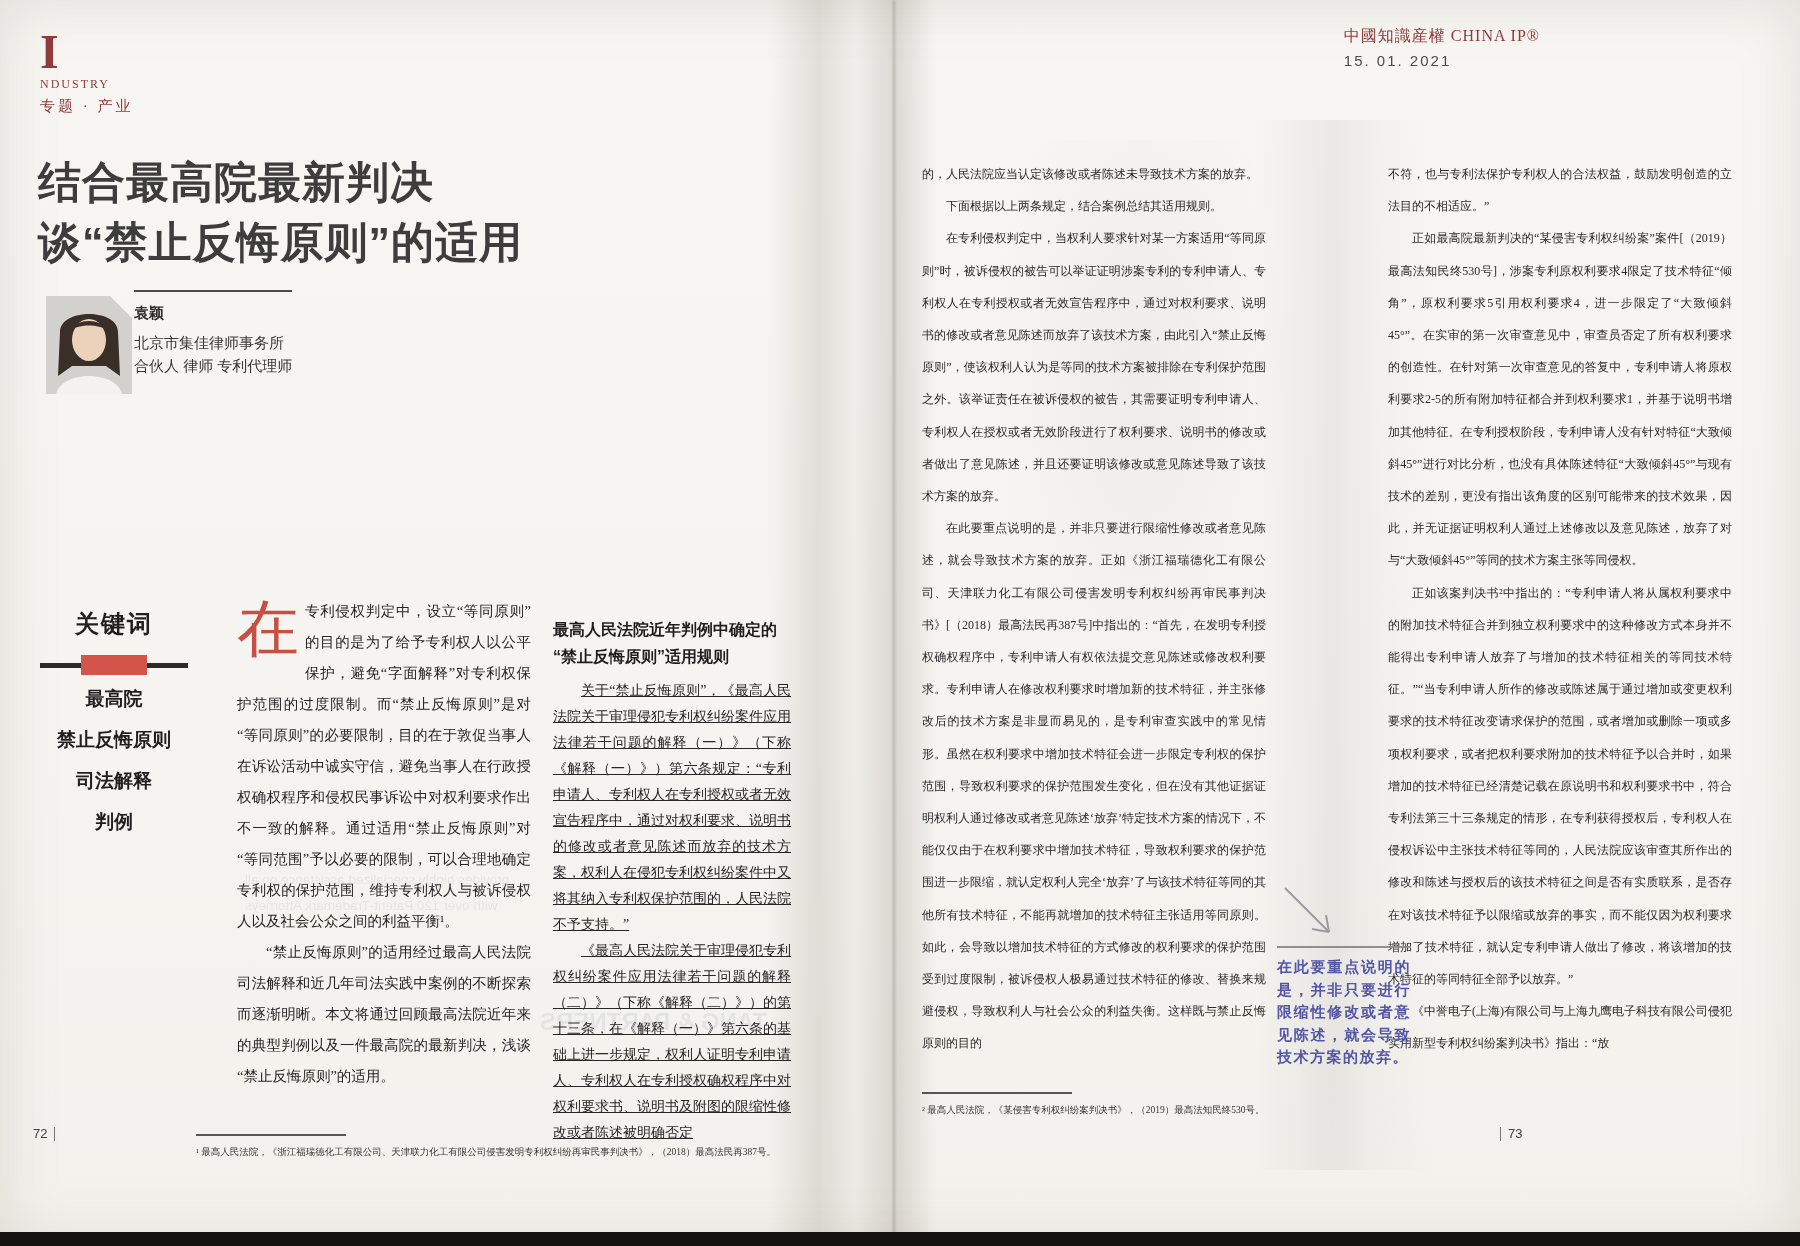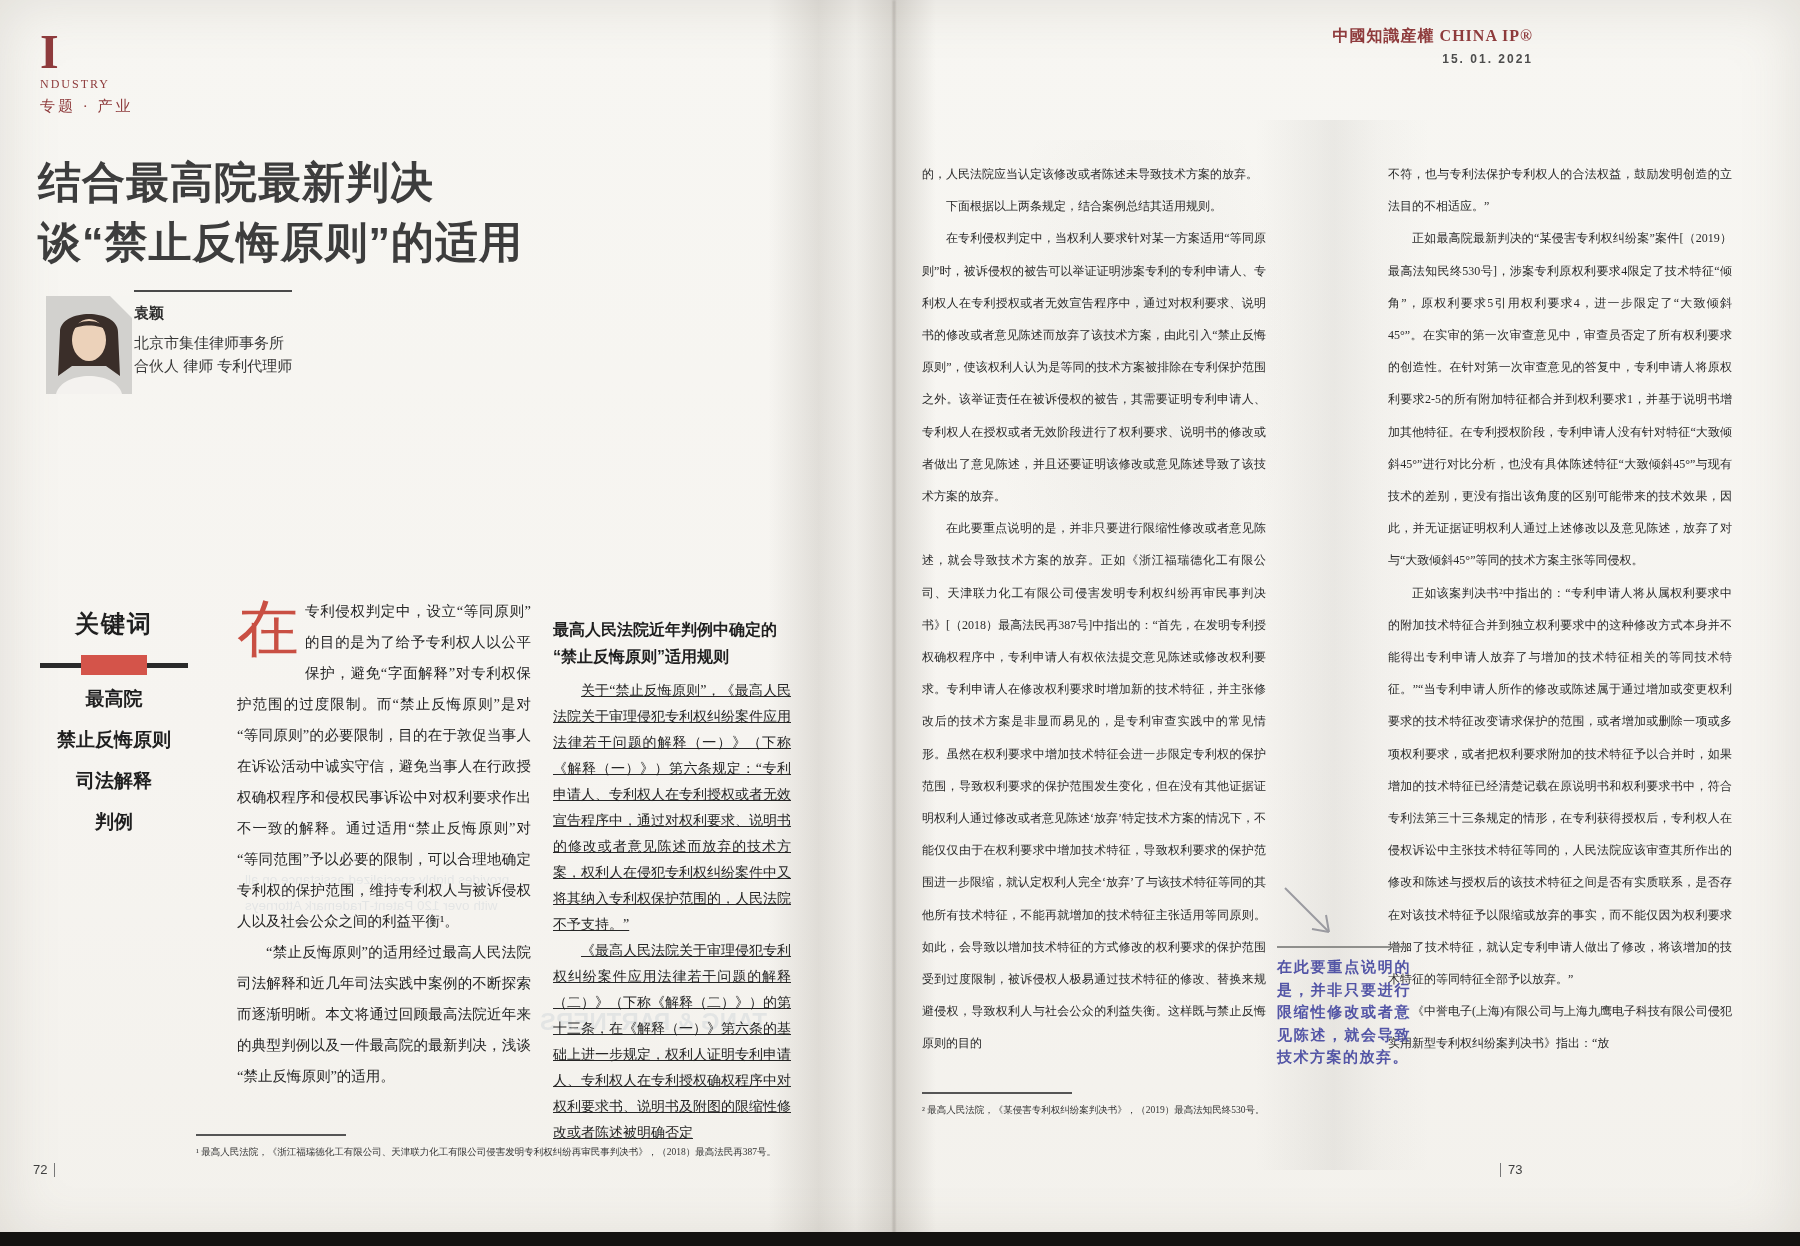--- a/index.html
+++ b/index.html
@@ -55,44 +55,44 @@
   .colL1 p{margin:0;}
   .colL1 .p2{text-indent:2em;}
   .dropcap{float:left;width:58px;font-size:62px;line-height:60px;color:#c94f43;margin:3px 10px 0 0;font-weight:400;}
 
   .colL2{position:absolute;left:553px;top:616px;width:238px;font-size:14px;line-height:26px;text-align:justify;color:#262626;}
   .colL2 .heading{font-family:"Liberation Sans","DejaVu Sans",sans-serif;font-weight:700;font-size:16px;line-height:27px;color:#1e1e1e;text-align:left;margin:0 0 8px 0;}
   .colL2 p{margin:0;}
   .colL2 .indent{text-indent:2em;text-decoration:underline;}
 
   
-  .rp-header{position:absolute;right:267px;top:26px;text-align:right;font-weight:bold;}
+  .rp-header{position:absolute;right:260px;top:26px;text-align:left;}
   .rp-brand{font-size:16px;color:#8e3b3c;letter-spacing:1px;}
-  .rp-date{font-size:12px;color:#4c4c4c;margin-top:5px;letter-spacing:2px;}
+  .rp-date{font-size:15px;color:#4c4c4c;margin-top:5px;letter-spacing:2px;}
 
   
   .colR{font-size:12px;line-height:32.2px;text-align:justify;color:#2a2a2a;position:absolute;top:158px;width:344px;}
   .colR p{margin:0;}
   .colR .indent{text-indent:2em;}
   .colR1{left:922px;}
   .colR2{left:1388px;}
 
   
   .pull-quote{position:absolute;left:1277px;top:886px;width:134px;}
   .pq-arrow{display:block;margin-left:4px;}
   .pq-rule{width:134px;height:2px;background:#8f8f8c;margin:4px 0 8px 0;}
   .pq-text{font-family:"Liberation Sans","DejaVu Sans",sans-serif;font-weight:700;color:#5355a6;
     font-size:15px;line-height:22.5px;letter-spacing:1.5px;text-align:justify;}
 
   
   .footnote-l{position:absolute;left:196px;top:1134px;width:610px;}
   .footnote-r{position:absolute;left:922px;top:1092px;width:430px;}
   .fn-rule{width:150px;height:1.5px;background:#555;margin-bottom:9px;}
   .fn-text{font-size:9.5px;color:#333;line-height:14px;}
-  .pagenum{position:absolute;font-family:"Liberation Sans","DejaVu Sans",sans-serif;font-size:13px;color:#3f3f3f;display:flex;align-items:center;gap:7px;margin-top:36px;}
+  .pagenum{position:absolute;font-family:"Liberation Sans","DejaVu Sans",sans-serif;font-size:13px;color:#3f3f3f;display:flex;align-items:center;gap:7px;}
   .pagenum .vbar{width:1px;height:14px;background:#777;}
   .pn-left{left:33px;top:1126px;}
   .pn-right{left:1500px;top:1126px;}
 </style>
 </head>
 <body>
 
 <div id="scan">
 
   <div class="gutter-shadow"></div>

